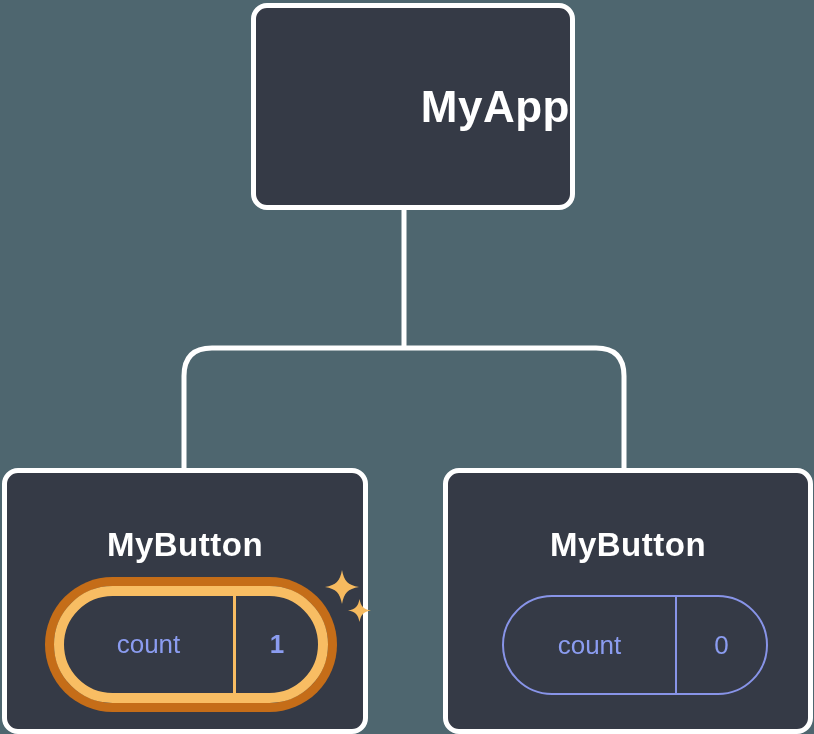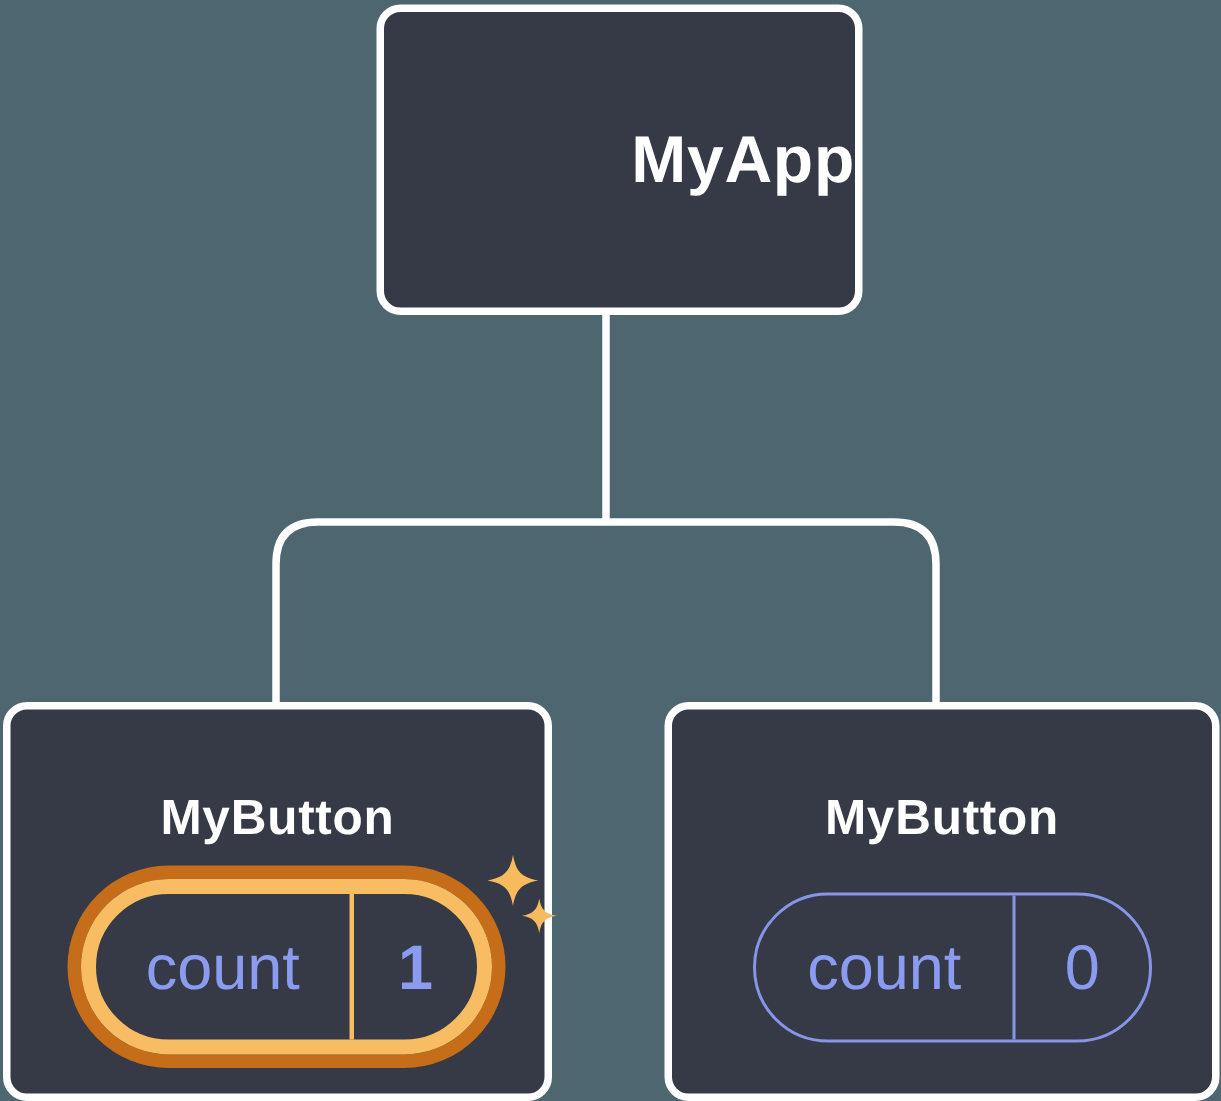--- a/index.html
+++ b/index.html
@@ -44,21 +44,21 @@
     border-radius: 60px;
     box-shadow: 0 0 0 9px #c56d18;
   }
   .pill-normal {
     left: 54px; top: 122px; width: 266px; height: 100px;
     border: 2px solid #8894e8;
     border-radius: 50px;
   }
   .pill-cell {
     display: flex; align-items: center; justify-content: center;
-    font-size: 42px; color: #8b9cf0;
+    font-size: 26px; color: #8b9cf0;
   }
   .pill-highlight .cell-key { width: 169px; }
   .pill-highlight .cell-val { flex: 1; font-weight: 700; }
   .pill-normal .cell-key { width: 171px; }
   .pill-normal .cell-val { flex: 1; font-weight: 400; }
   .pill-divider-orange { width: 3px; background: #f8bd63; }
   .pill-divider-purple { width: 2px; background: #8894e8; }
   .sparkle { position: absolute; z-index: 2; }
   .sparkle-large { left: 318px; top: 97px; width: 34px; height: 34px; }
   .sparkle-small { left: 341px; top: 126px; width: 23px; height: 23px; }

